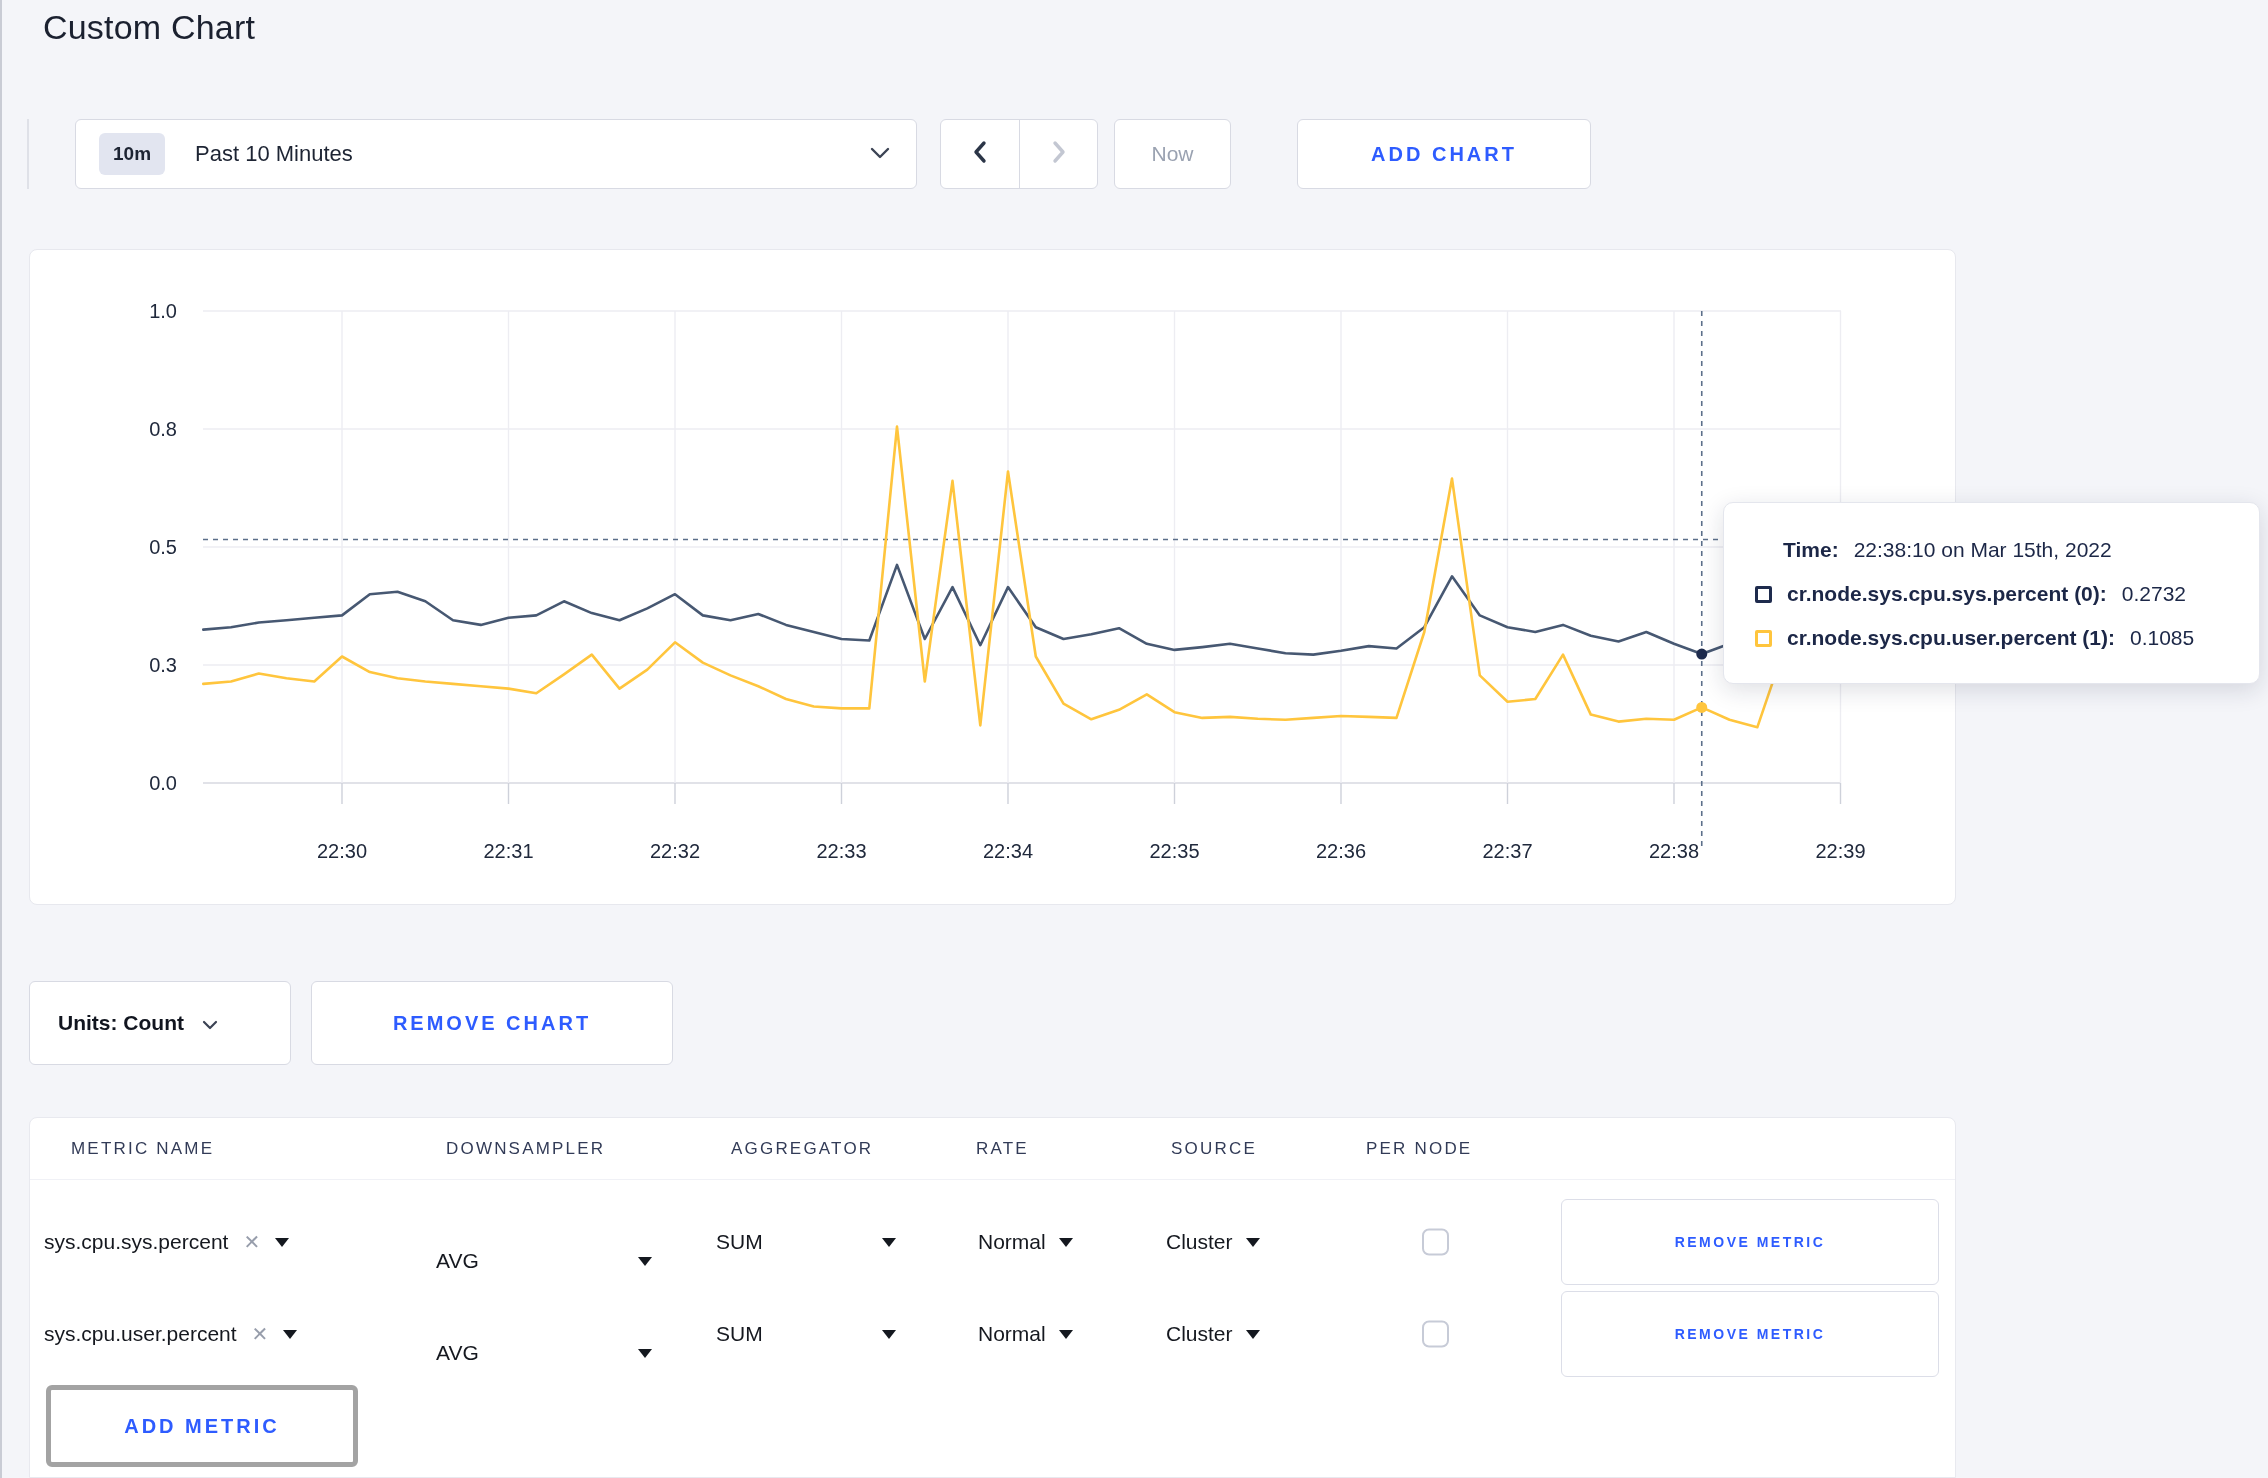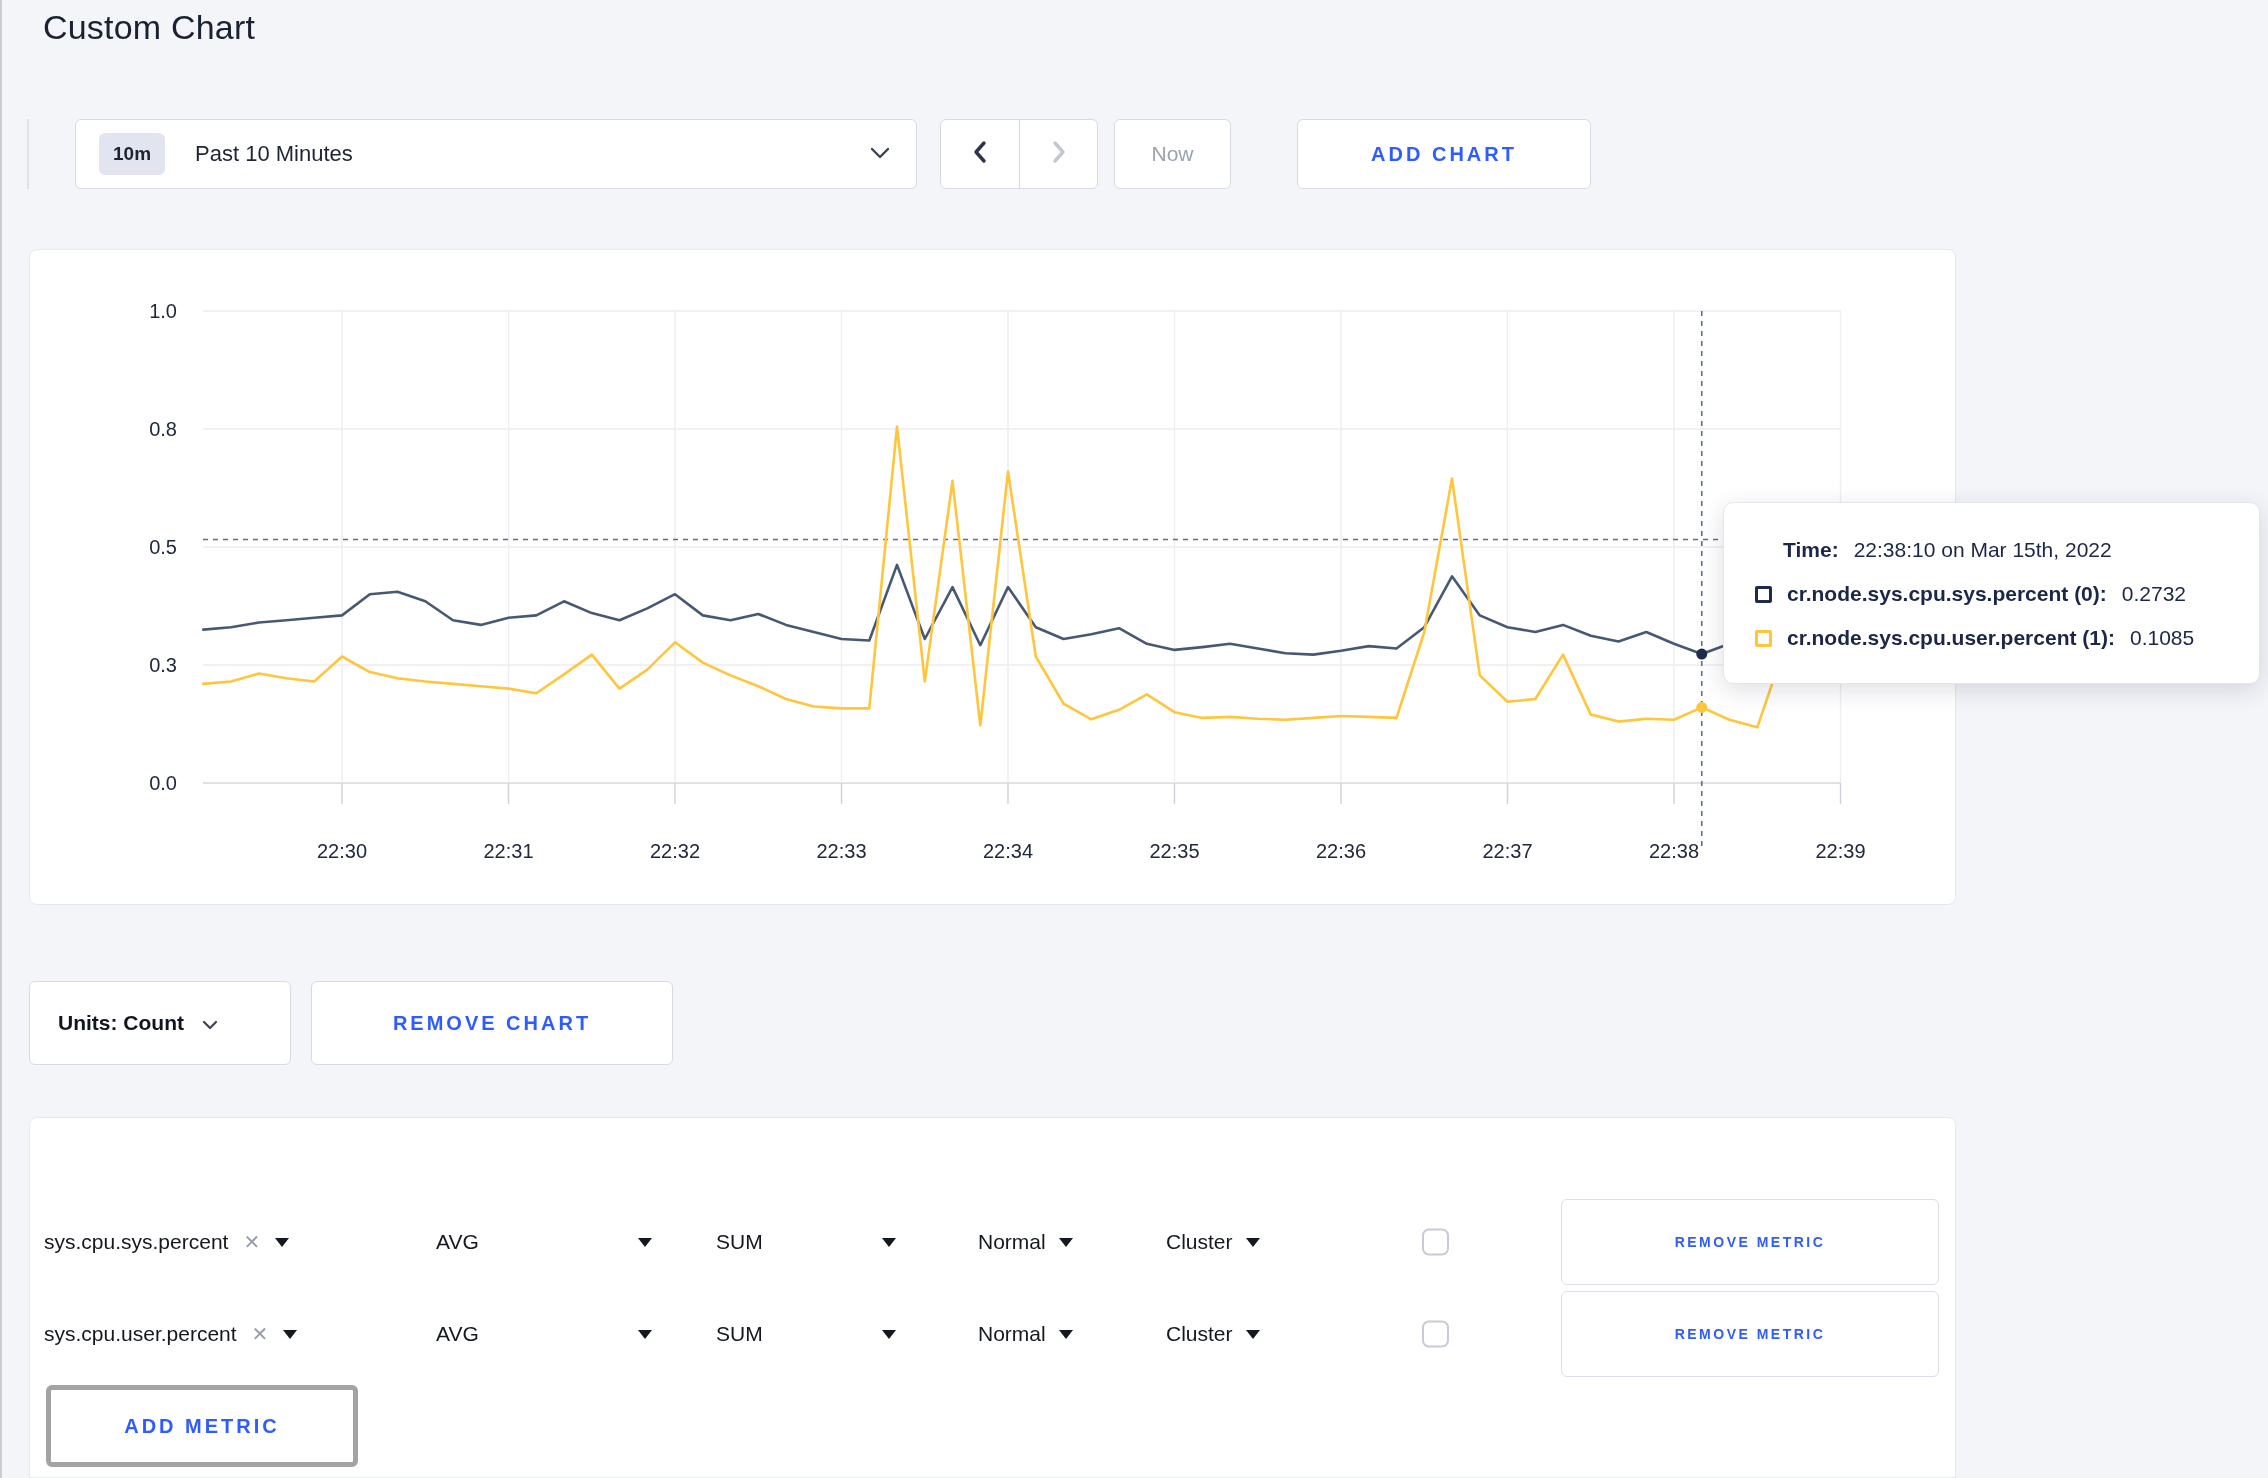--- a/index.html
+++ b/index.html
@@ -42,21 +42,21 @@
   .btn-remove-chart { left:311px; top:981px; width:362px; height:84px; font-size:20px; }
 
   
   .table-card { position:absolute; left:29px; top:1117px; width:1927px; height:361px; background:#fff; border:1px solid #e8e9ef; border-radius:8px 8px 0 0; }
   .thead { position:absolute; top:0; left:0; width:100%; height:62px; border-bottom:1px solid #f0f1f6; }
   .th { position:absolute; top:50%; transform:translateY(-50%); font-size:17px; letter-spacing:2.2px; color:#323b57; white-space:nowrap; }
   .mrow { position:absolute; left:0; width:100%; height:86px; }
   .mrow-0 { top:81px; } .mrow-1 { top:173px; }
   .cell { position:absolute; top:50%; transform:translateY(-50%); display:flex; align-items:center; font-size:21px; color:#15181f; white-space:nowrap; cursor:pointer; }
   .cell-metric { left:14px; gap:15px; }
-  .cell-ds { left:406px; width:216px; justify-content:space-between; }
+  .cell-ds { left:406px; width:216px; justify-content:space-between;margin-top:19px; }
   .cell-ag { left:686px; width:180px; justify-content:space-between; }
   .cell-rate { left:948px; gap:13px; }
   .cell-src { left:1136px; gap:13px; }
   .x-icon { color:#979dab; font-size:20px; }
   .caret { width:0; height:0; border-left:7px solid transparent; border-right:7px solid transparent; border-top:9px solid #14181f; }
   .checkbox { position:absolute; left:1392px; top:50%; transform:translateY(-50%); width:27px; height:27px; border:2px solid #c7cbd7; border-radius:7px; background:#fff; cursor:pointer; }
   .btn-remove-metric { position:absolute; left:1531px; top:0; width:378px; height:86px; background:#fff; border:1px solid #dcdee8; border-radius:6px; display:flex; align-items:center; justify-content:center; font-size:14px; font-weight:600; letter-spacing:2.5px; color:#2e5cff; cursor:pointer; }
   .btn-add-metric { position:absolute; left:16px; top:267px; width:312px; height:82px; background:#fff; border:5px solid #a3a3a3; border-radius:6px; display:flex; align-items:center; justify-content:center; font-size:20px; font-weight:600; letter-spacing:3px; color:#2e5cff; cursor:pointer; }
 </style>
 </head>
@@ -172,20 +172,28 @@
     <span>Units: Count</span>
     <span class="chev">
       <svg width="16" height="10" viewBox="0 0 16 10">
           <path d="M2 2 L8 8 L14 2" fill="none" stroke="#3c4354" stroke-width="2.2" stroke-linecap="round" stroke-linejoin="round"></path>
         </svg>
     </span>
   </div>
   <div class="ctrl btn-blue btn-remove-chart">REMOVE CHART</div>
 
   <div class="table-card">
+    <div class="thead">
+      <span class="th" style="left:41px">METRIC NAME</span>
+      <span class="th" style="left:416px">DOWNSAMPLER</span>
+      <span class="th" style="left:701px">AGGREGATOR</span>
+      <span class="th" style="left:946px">RATE</span>
+      <span class="th" style="left:1141px">SOURCE</span>
+      <span class="th" style="left:1336px">PER NODE</span>
+    </div>
 
     <div class="mrow mrow-0">
       <div class="cell cell-metric">
         <span>sys.cpu.sys.percent</span>
         <span class="x-icon">✕</span>
         <span class="caret"></span>
       </div>
       <div class="cell cell-ds">
         <span>AVG</span>
         <span class="caret"></span>

